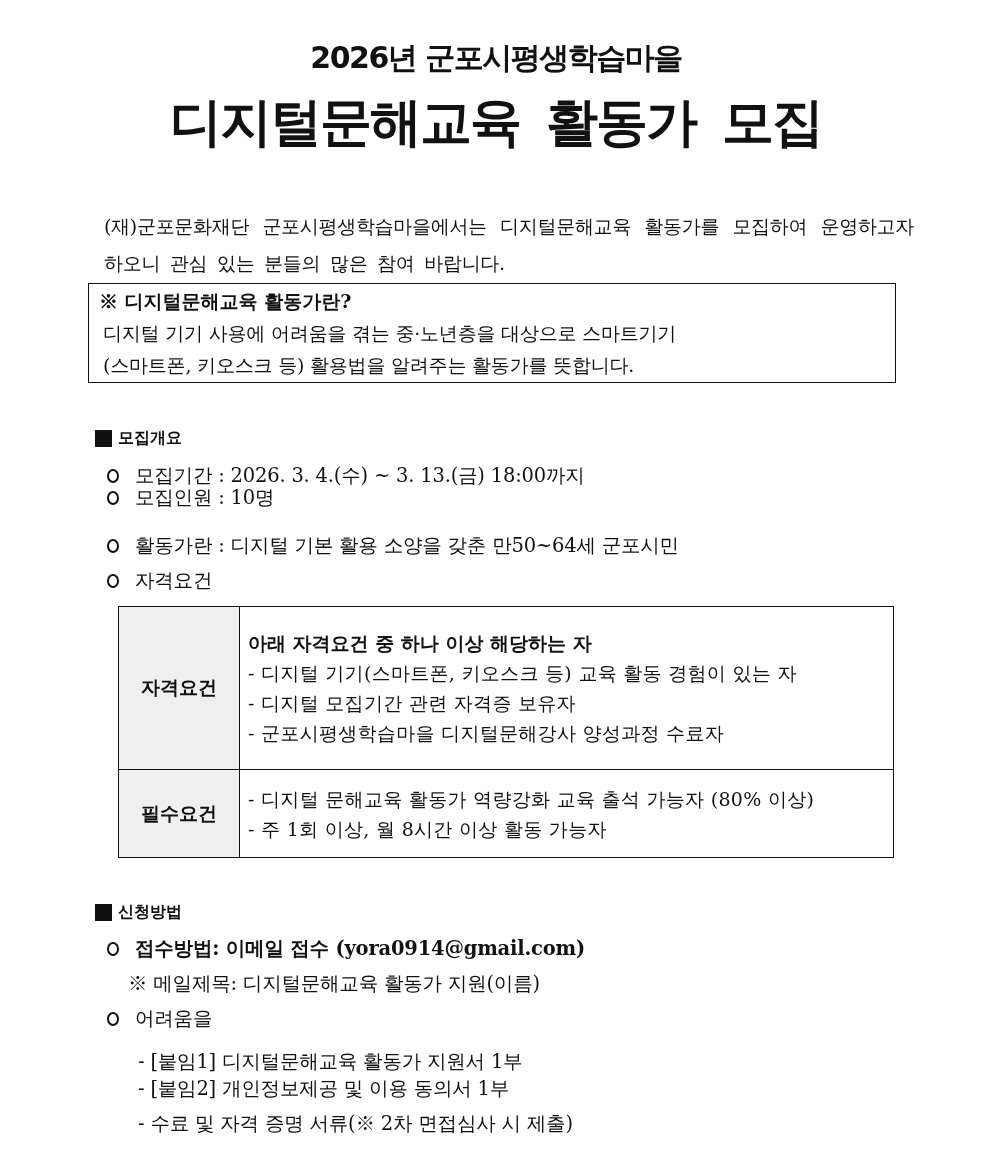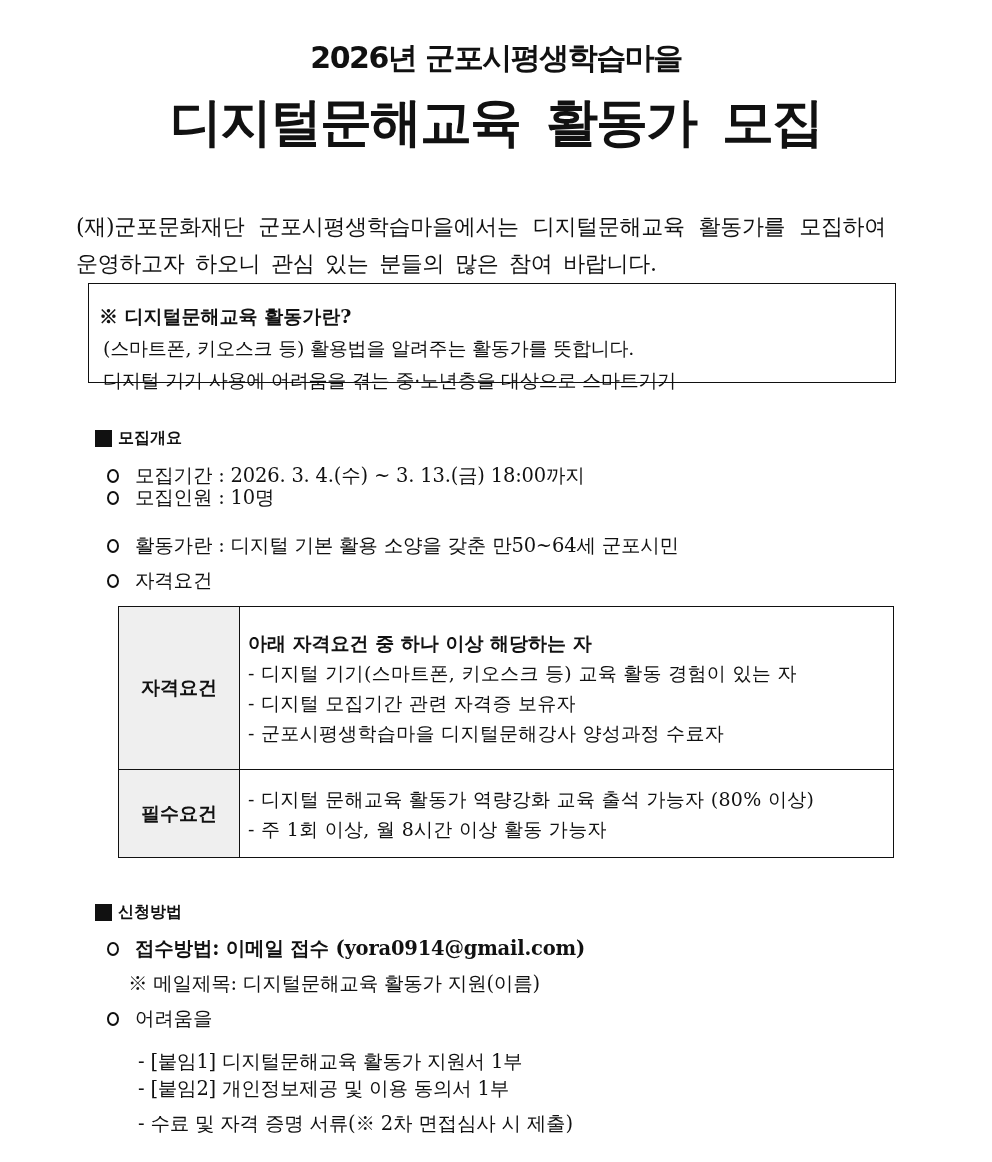--- a/index.html
+++ b/index.html
@@ -13,28 +13,28 @@
     font-family: "DejaVu Sans", "Liberation Sans", sans-serif;
     font-weight: bold; font-size: 30px; letter-spacing: -1.5px;
   }
   .title-main {
     position: absolute; top: 88px; left: 0; width: 992px; text-align: center;
     font-family: "DejaVu Sans", "Liberation Sans", sans-serif;
     font-weight: bold; font-size: 52px; letter-spacing: -2px;
     word-spacing: 10px;
   }
   .intro {
-    position: absolute; top: 208px; left: 76px; width: 810px;
-    font-size: 22px; line-height: 37px; letter-spacing: -0.3px;
+    position: absolute; top: 208px; left: 104px; width: 810px;
+    font-size: 19px; line-height: 37px; letter-spacing: -0.3px;
     text-align: justify; word-spacing: 4px;
   }
   .def-box {
     position: absolute; top: 283px; left: 88px; width: 808px; height: 100px;
     border: 1.5px solid #111; box-sizing: border-box;
-    padding: 16px 0 0 10px;
+    padding: 1px 0 0 10px;
   }
   .def-title { font-weight: bold; font-size: 19px; line-height: 32px; }
   .def-line { font-size: 19px; line-height: 32px; padding-left: 4px; letter-spacing: -0.2px; }
   .sec-head {
     position: absolute; left: 95px; font-weight: bold; font-size: 16px;
     display: flex; align-items: center; gap: 6px;
   }
   .sq { width: 17px; height: 17px; background: #111; display: inline-block; }
   .item {
     position: absolute; left: 107px; font-size: 19.5px; display: flex; align-items: center;
@@ -64,22 +64,22 @@
 </head>
 <body>
 
 <div class="title-sub">2026년 군포시평생학습마을</div>
 <div class="title-main">디지털문해교육 활동가 모집</div>
 
 <div class="intro">(재)군포문화재단 군포시평생학습마을에서는 디지털문해교육 활동가를 모집하여 운영하고자 하오니 관심 있는 분들의 많은 참여 바랍니다.</div>
 
 <div class="def-box">
   <div class="def-title">※ 디지털문해교육 활동가란?</div>
+  <div class="def-line">디지털 기기 사용에 어려움을 겪는 중·노년층을 대상으로 스마트기기</div>
   <div class="def-line">(스마트폰, 키오스크 등) 활용법을 알려주는 활동가를 뜻합니다.</div>
-  <div class="def-line">디지털 기기 사용에 어려움을 겪는 중·노년층을 대상으로 스마트기기</div>
 </div>
 
 <div class="sec-head" style="top:428px;">
   <span class="sq"></span>
   <span>모집개요</span>
 </div>
 
 <div class="item" style="top:462px;">
   <span class="circle"></span>
   <span>모집기간 : 2026. 3. 4.(수) ~ 3. 13.(금) 18:00까지</span>

